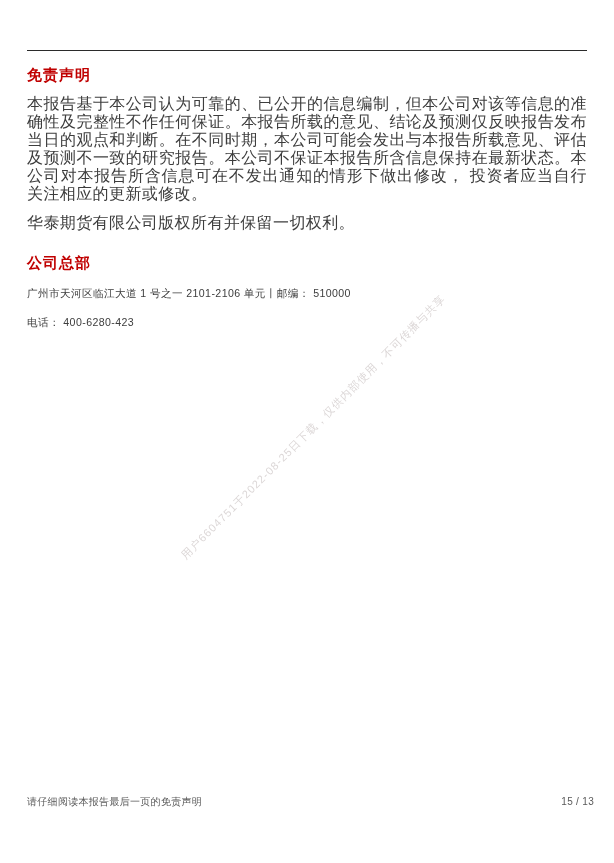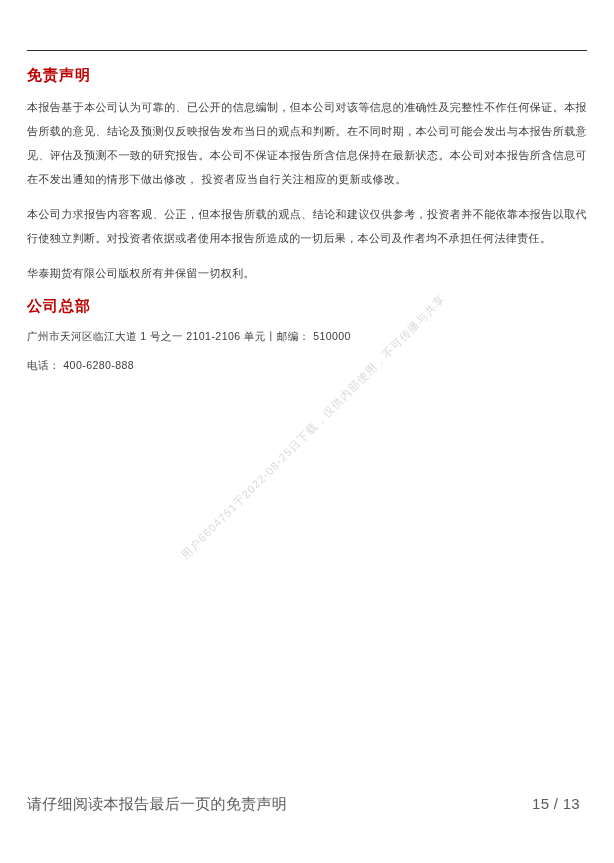--- a/index.html
+++ b/index.html
@@ -14,25 +14,25 @@
   .top-rule{
     height:0;border:none;border-top:1.5px solid #2b2b2b;
     margin:50px 0 0 0;
   }
   .section-title{
     color:#C00000;
     font-size:15px;font-weight:bold;
     letter-spacing:1px;
     margin:15px 0 10px 0;
   }
-  .section-title.hq{margin-top:12px;}
+  .section-title.hq{margin-top:22px;}
   .body-par{
     color:#3d3d3d;
-    font-size:11px;
-    line-height:24px;
+    font-size:16px;
+    line-height:18px;
     letter-spacing:0.4px;
     text-align:justify;
     margin:0 0 11px 0;
   }
   .contact-line{
     color:#3d3d3d;
     font-size:10.6px;
     line-height:20px;
     letter-spacing:0.4px;
     margin:0 0 9px 0;
@@ -43,48 +43,47 @@
     transform-origin:0 0;
     transform:rotate(-45deg);
     white-space:nowrap;
     font-size:11px;
     letter-spacing:1px;
     color:rgba(166,152,152,0.40);
     pointer-events:none;
   }
   .footer{
     position:absolute;z-index:1;
-    left:27px;right:34px;top:795px;
+    left:27px;right:20px;top:795px;
     display:flex;justify-content:space-between;align-items:baseline;
     color:#595959;
-    font-size:15px;
+    font-size:10px;
     letter-spacing:0.3px;
   }
 </style>
 </head>
 <body>
 
 <div class="page">
 
   <div class="watermark">用户6604751于2022-08-25日下载，仅供内部使用，不可传播与共享</div>
 
   <div class="content">
 
     <hr class="top-rule">
 
     <div class="section-title">免责声明</div>
 
     <p class="body-par">本报告基于本公司认为可靠的、已公开的信息编制，但本公司对该等信息的准确性及完整性不作任何保证。本报告所载的意见、结论及预测仅反映报告发布当日的观点和判断。在不同时期，本公司可能会发出与本报告所载意见、评估及预测不一致的研究报告。本公司不保证本报告所含信息保持在最新状态。本公司对本报告所含信息可在不发出通知的情形下做出修改， 投资者应当自行关注相应的更新或修改。</p>
-    <p class="body-par">本公司力求报告内容客观、公正，但本报告所载的观点、结论和建议仅供参考，投资者并不能依靠本报告以取代行使独立判断。对投资者依据或者使用本报告所造成的一切后果，本公司及作者均不承担任何法律责任。</p>
     <p class="body-par">华泰期货有限公司版权所有并保留一切权利。</p>
 
     <div class="section-title hq">公司总部</div>
 
     <p class="contact-line">广州市天河区临江大道 1 号之一 2101-2106 单元丨邮编： 510000</p>
-    <p class="contact-line">电话： 400-6280-888</p>
+    <p class="contact-line">电话： 400-6280-423</p>
 
   </div>
 
   <div class="footer">
     <span>请仔细阅读本报告最后一页的免责声明</span>
     <span>15 / 13</span>
   </div>
 
 </div>
 

